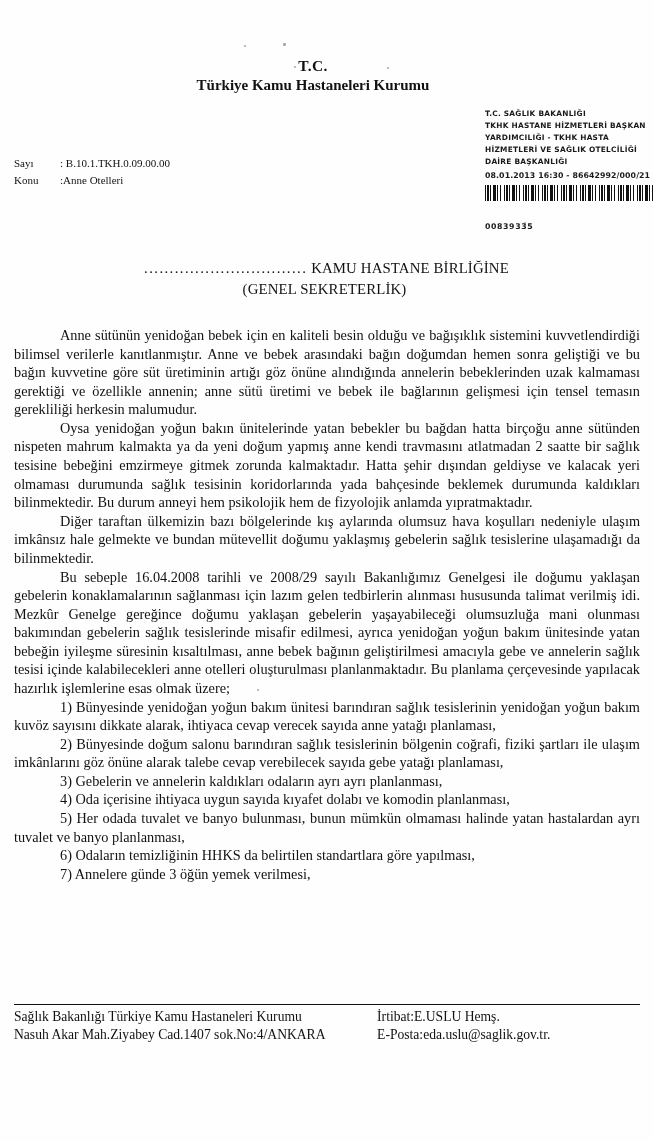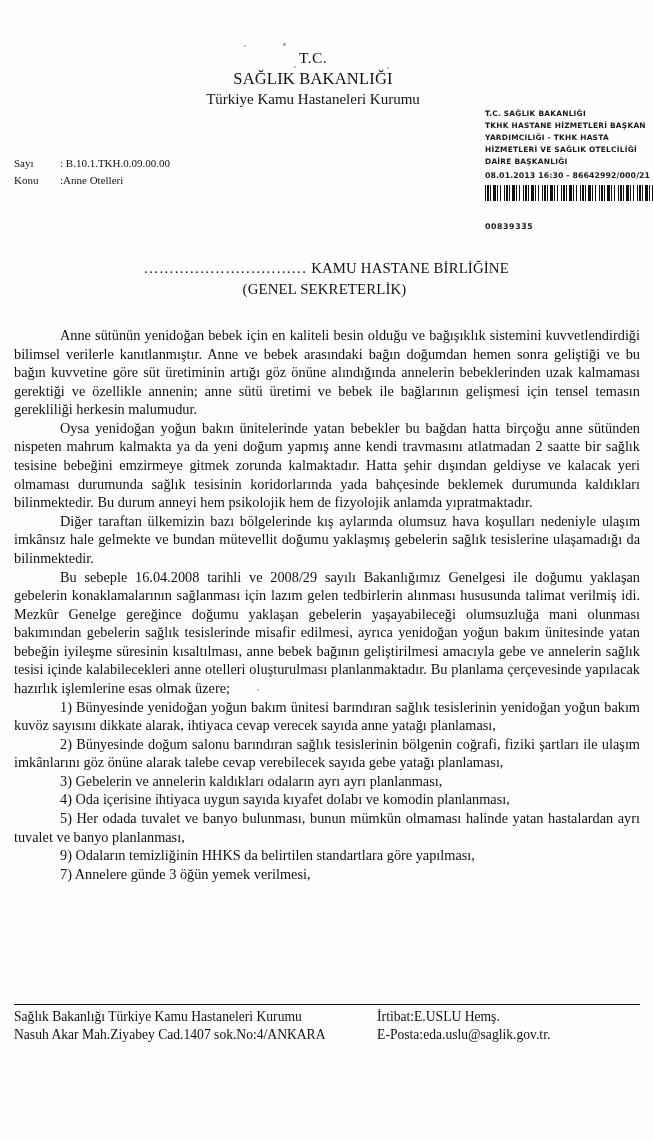--- a/index.html
+++ b/index.html
@@ -25,25 +25,26 @@
   .speck {
     position: absolute;
     background: #8a8a8a;
     border-radius: 50%;
     opacity: .75;
   }
 
   
   .letterhead {
     position: absolute;
-    top: 48px;
+    top: 56px;
     left: 0;
     width: 626px;
     text-align: center;
     line-height: 1.32;
+    font-weight: bold;
   }
   .lh-line1 {
     font-size: 15.5px;
     letter-spacing: .4px;
   }
   .lh-line2 {
     font-size: 16.5px;
     letter-spacing: .2px;
   }
   .lh-line3 {
@@ -162,21 +163,20 @@
 
   <span class="speck" style="top:45px;left:244px;width:2px;height:2px;"></span>
   <span class="speck" style="top:43px;left:283px;width:2.5px;height:2.5px;"></span>
   <span class="speck" style="top:66px;left:294px;width:2px;height:2px;"></span>
   <span class="speck" style="top:67px;left:387px;width:2px;height:2px;"></span>
   <span class="speck" style="top:222px;left:524px;width:2px;height:2px;"></span>
   <span class="speck" style="top:689px;left:257px;width:2px;height:2px;"></span>
 
   <div class="letterhead">
     <div class="lh-line1">T.C.</div>
-    <div class="lh-line2">SAĞLIK BAKANLIĞI</div>
     <div class="lh-line3">Türkiye Kamu Hastaneleri Kurumu</div>
   </div>
 
   <div class="stamp">
     <div>T.C. SAĞLIK BAKANLIĞI</div>
     <div>TKHK HASTANE HİZMETLERİ BAŞKAN</div>
     <div>YARDIMCILIĞI - TKHK HASTA</div>
     <div>HİZMETLERİ VE SAĞLIK OTELCİLİĞİ</div>
     <div>DAİRE BAŞKANLIĞI</div>
     <div class="datetime">08.01.2013 16:30 - 86642992/000/21</div>
@@ -197,21 +197,21 @@
   <div class="body">
     <p>Anne sütünün yenidoğan bebek için en kaliteli besin olduğu ve bağışıklık sistemini kuvvetlendirdiği bilimsel verilerle kanıtlanmıştır. Anne ve bebek arasındaki bağın doğumdan hemen sonra geliştiği ve bu bağın kuvvetine göre süt üretiminin artığı göz önüne alındığında annelerin bebeklerinden uzak kalmaması gerektiği ve özellikle annenin; anne sütü üretimi ve bebek ile bağlarının gelişmesi için tensel temasın gerekliliği herkesin malumudur.</p>
     <p>Oysa yenidoğan yoğun bakın ünitelerinde yatan bebekler bu bağdan hatta birçoğu anne sütünden nispeten mahrum kalmakta ya da yeni doğum yapmış anne kendi travmasını atlatmadan 2 saatte bir sağlık tesisine bebeğini emzirmeye gitmek zorunda kalmaktadır. Hatta şehir dışından geldiyse ve kalacak yeri olmaması durumunda sağlık tesisinin koridorlarında yada bahçesinde beklemek durumunda kaldıkları bilinmektedir. Bu durum anneyi hem psikolojik hem de fizyolojik anlamda yıpratmaktadır.</p>
     <p>Diğer taraftan ülkemizin bazı bölgelerinde kış aylarında olumsuz hava koşulları nedeniyle ulaşım imkânsız hale gelmekte ve bundan mütevellit doğumu yaklaşmış gebelerin sağlık tesislerine ulaşamadığı da bilinmektedir.</p>
     <p>Bu sebeple 16.04.2008 tarihli ve 2008/29 sayılı Bakanlığımız Genelgesi ile doğumu yaklaşan gebelerin konaklamalarının sağlanması için lazım gelen tedbirlerin alınması hususunda talimat verilmiş idi. Mezkûr Genelge gereğince doğumu yaklaşan gebelerin yaşayabileceği olumsuzluğa mani olunması bakımından gebelerin sağlık tesislerinde misafir edilmesi, ayrıca yenidoğan yoğun bakım ünitesinde yatan bebeğin iyileşme süresinin kısaltılması, anne bebek bağının geliştirilmesi amacıyla gebe ve annelerin sağlık tesisi içinde kalabilecekleri anne otelleri oluşturulması planlanmaktadır. Bu planlama çerçevesinde yapılacak hazırlık işlemlerine esas olmak üzere;</p>
     <p>1) Bünyesinde yenidoğan yoğun bakım ünitesi barındıran sağlık tesislerinin yenidoğan yoğun bakım kuvöz sayısını dikkate alarak, ihtiyaca cevap verecek sayıda anne yatağı planlaması,</p>
     <p>2) Bünyesinde doğum salonu barındıran sağlık tesislerinin bölgenin coğrafi, fiziki şartları ile ulaşım imkânlarını göz önüne alarak talebe cevap verebilecek sayıda gebe yatağı planlaması,</p>
     <p>3) Gebelerin ve annelerin kaldıkları odaların ayrı ayrı planlanması,</p>
     <p>4) Oda içerisine ihtiyaca uygun sayıda kıyafet dolabı ve komodin planlanması,</p>
     <p>5) Her odada tuvalet ve banyo bulunması, bunun mümkün olmaması halinde yatan hastalardan ayrı tuvalet ve banyo planlanması,</p>
-    <p>9) Odaların temizliğinin HHKS da belirtilen standartlara göre yapılması,</p>
+    <p>6) Odaların temizliğinin HHKS da belirtilen standartlara göre yapılması,</p>
     <p>7) Annelere günde 3 öğün yemek verilmesi,</p>
   </div>
 
   <div class="footer">
     <hr class="footer-rule">
     <div class="footer-cols">
       <div class="footer-left">
         <div>Sağlık Bakanlığı Türkiye Kamu Hastaneleri Kurumu</div>
         <div>Nasuh Akar Mah.Ziyabey Cad.1407 sok.No:4/ANKARA</div>
       </div>

